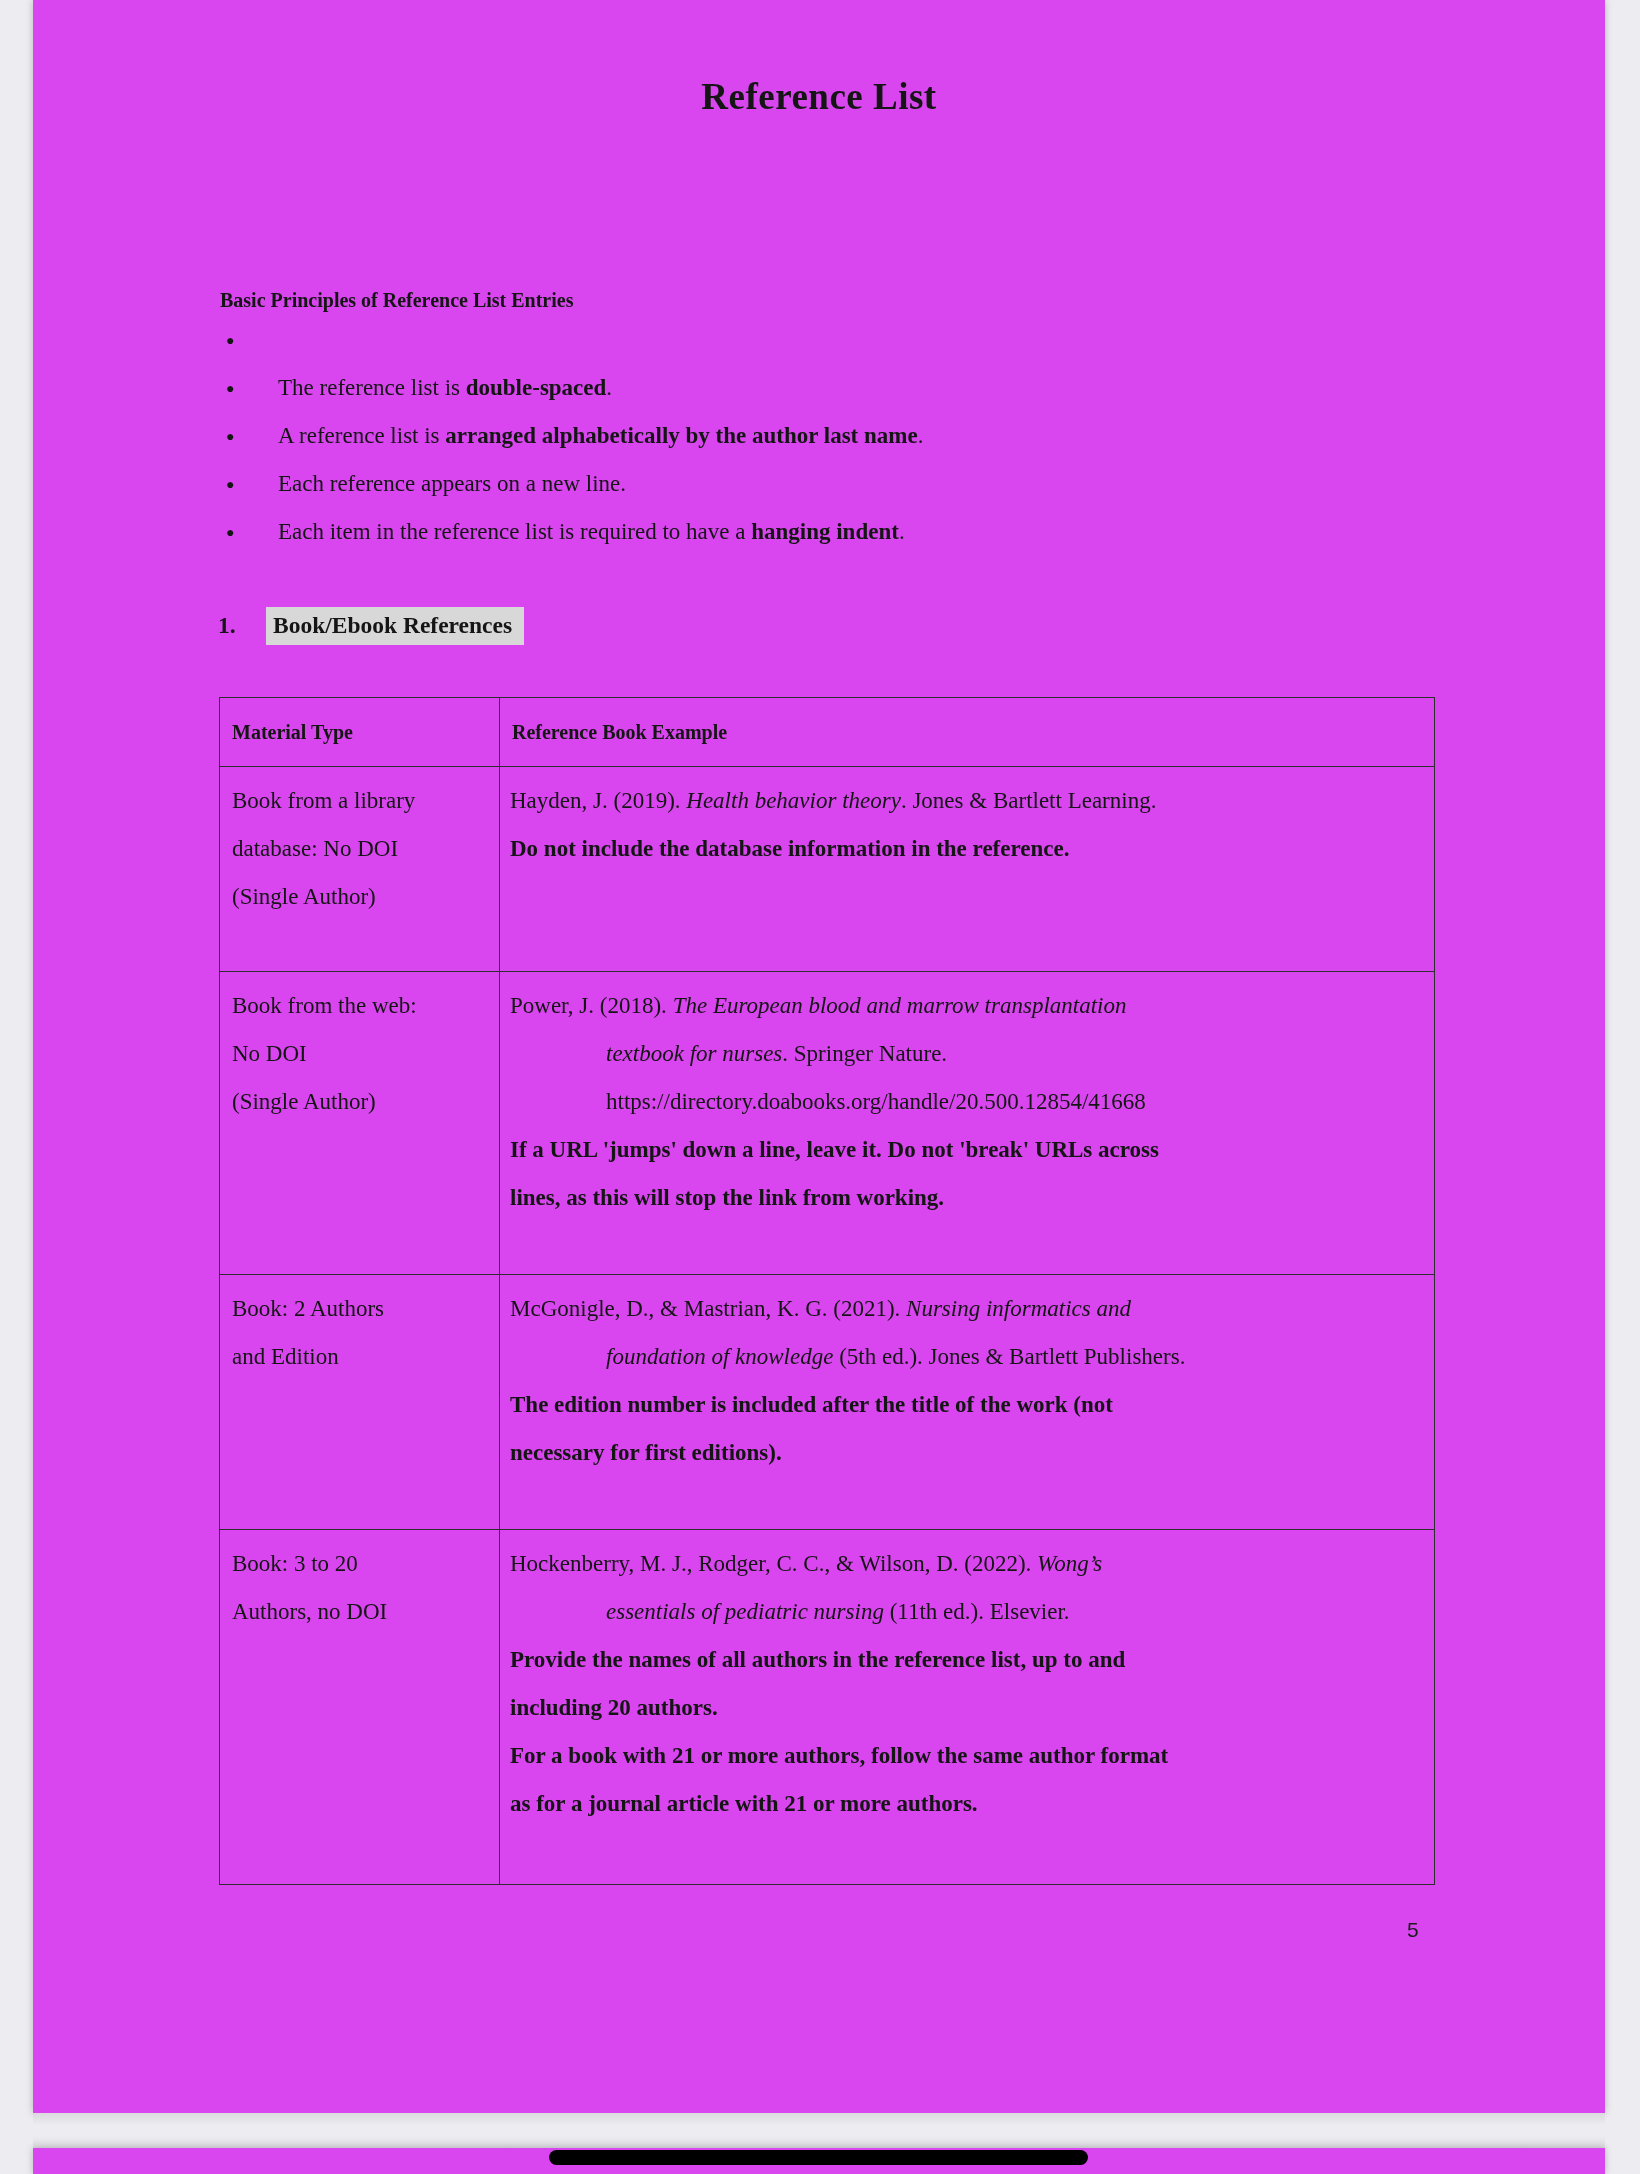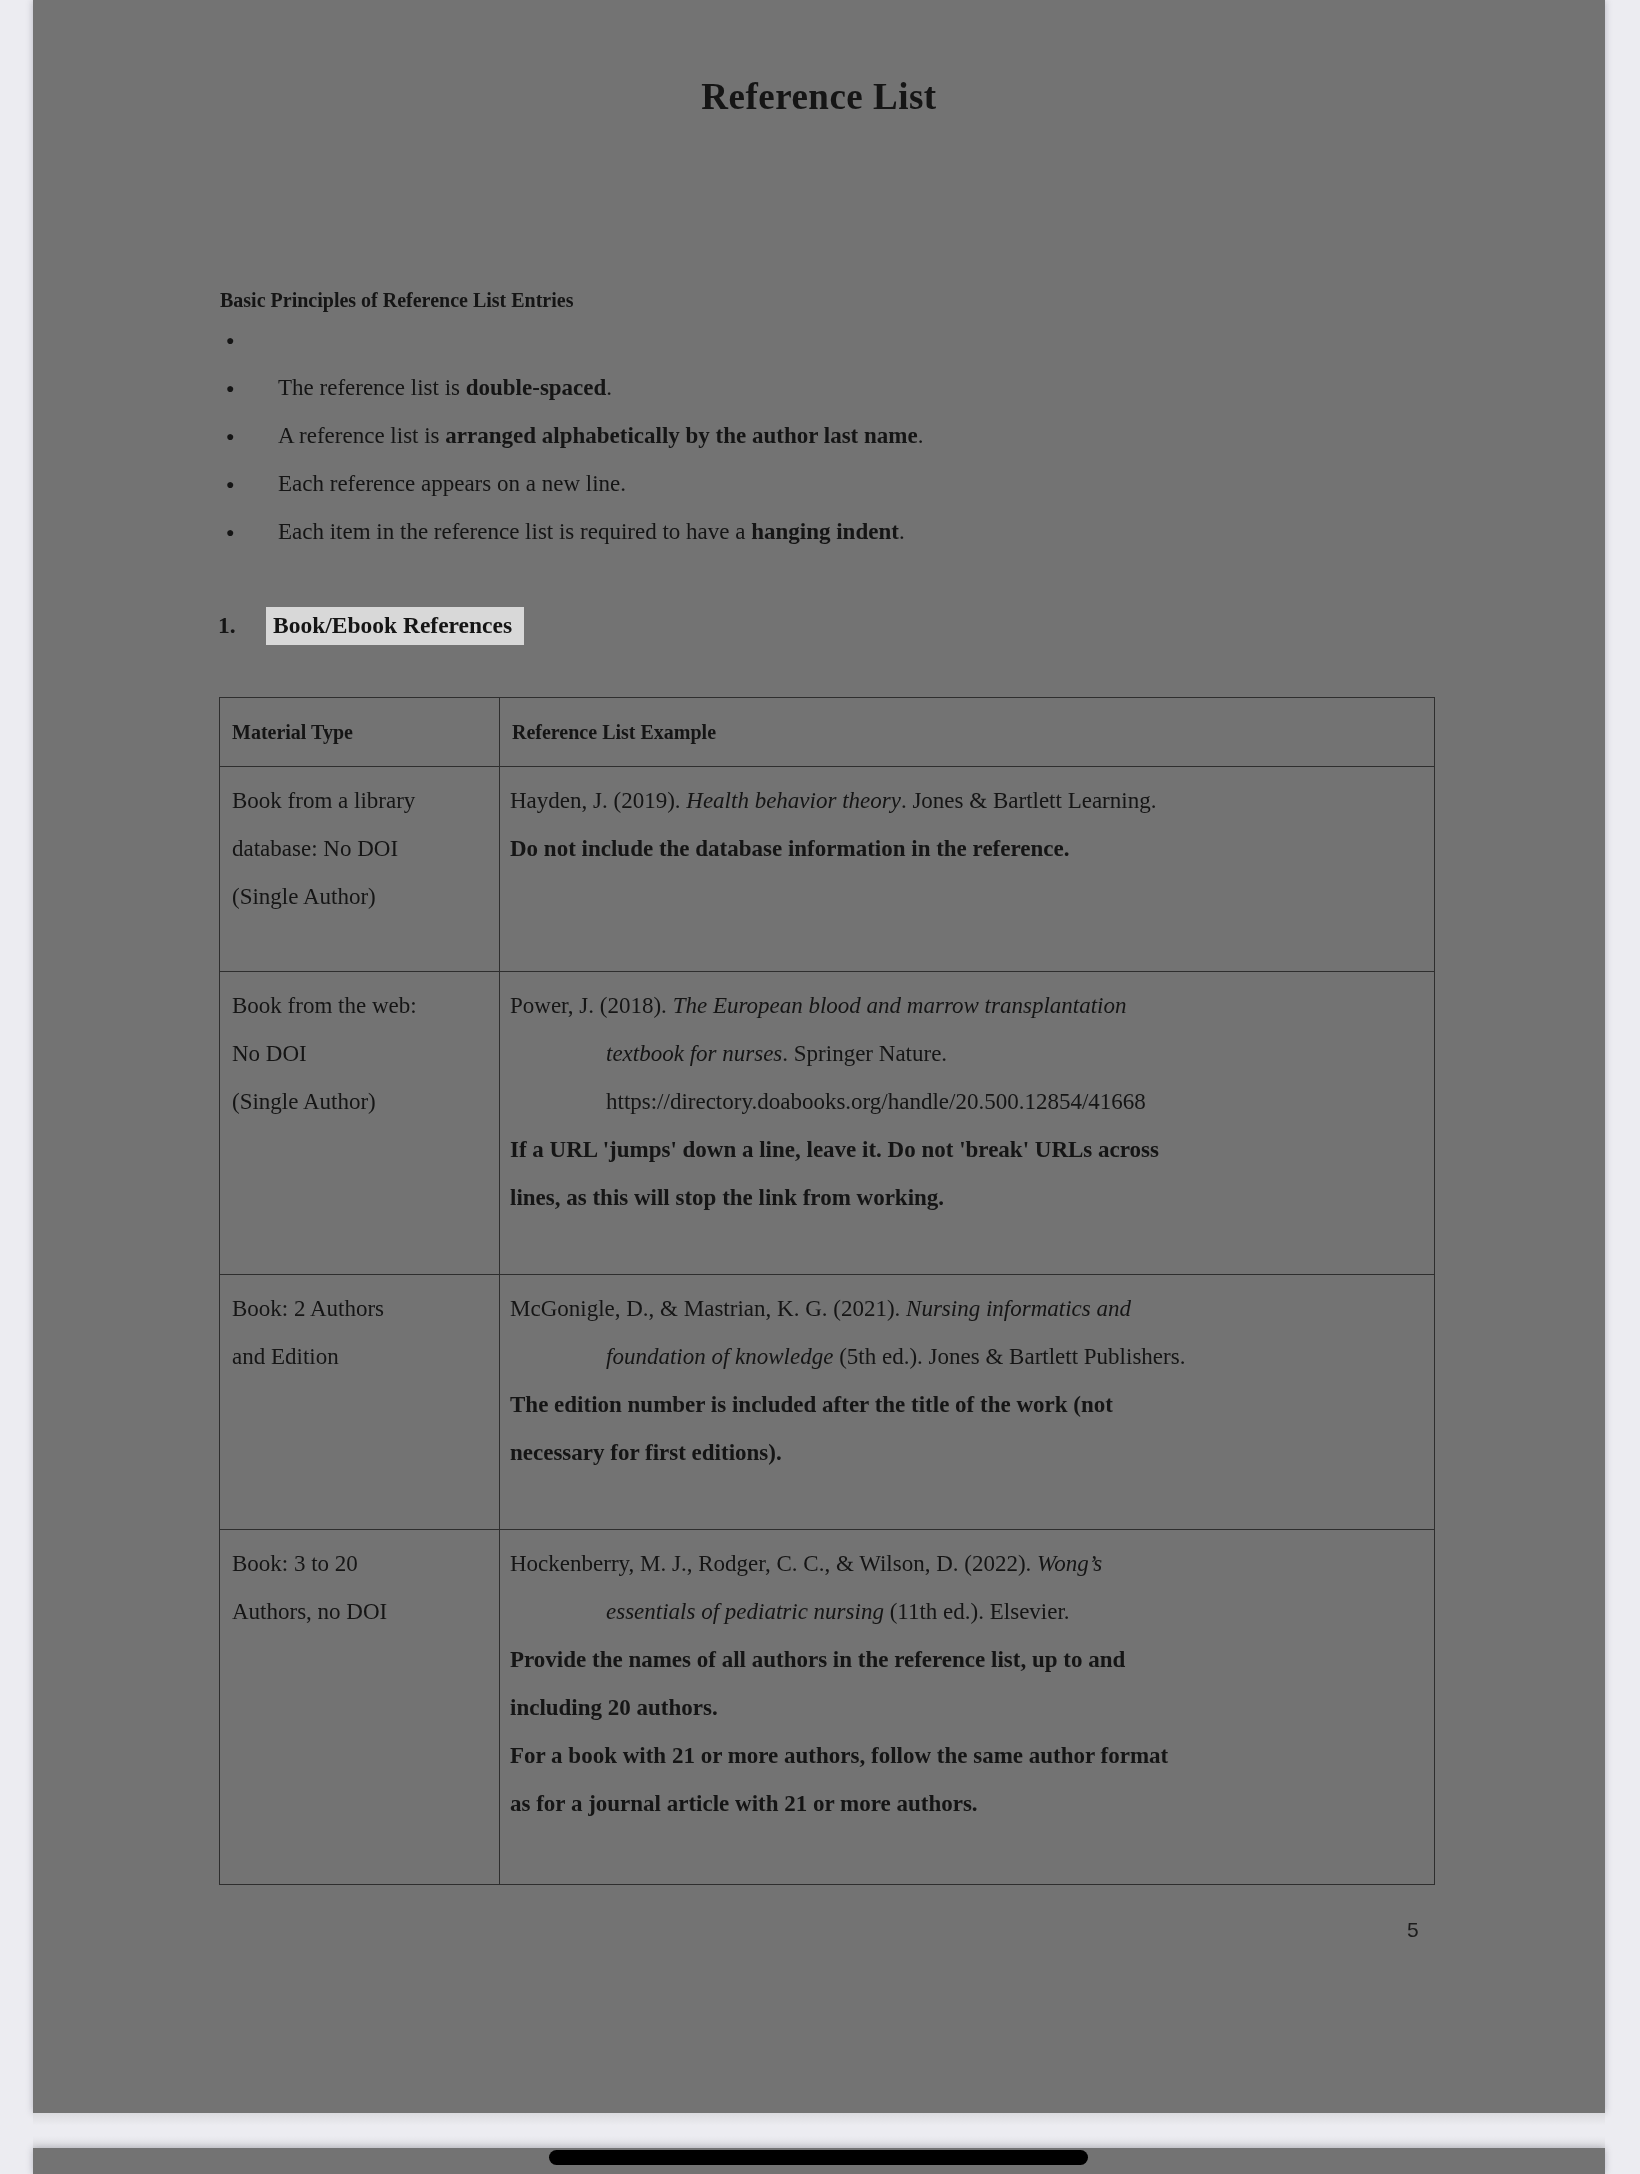--- a/index.html
+++ b/index.html
@@ -3,21 +3,21 @@
 <meta charset="utf-8">
 <style>
   html,body{margin:0;padding:0;}
   body{
     width:1640px;height:2174px;position:relative;overflow:hidden;
     background:#ececf1;
     font-family:"Liberation Serif","DejaVu Serif",serif;
     color:#151515;
   }
   .page{
-    position:absolute;left:33px;width:1572px;background:#737373;
+    position:absolute;left:33px;width:1572px;background:#d946ef;
     box-shadow:0 0 7px rgba(40,40,60,.28);
   }
   .page1{top:0;height:2113px;}
   .page2{top:2148px;height:26px;}
   .page-gap{
     position:absolute;left:33px;width:1572px;top:2113px;height:35px;
     background:linear-gradient(180deg,#dadade 0%,#ececf1 35%,#ececf1 65%,#dcdce0 100%);
   }
   .doc-title{
     position:absolute;top:75px;left:0;width:100%;text-align:center;
@@ -86,21 +86,21 @@
   </div>
 
   <table class="ref-table">
     <colgroup>
         <col class="c1">
         <col class="c2">
       </colgroup>
     <thead>
       <tr>
         <th>Material Type</th>
-        <th>Reference List Example</th>
+        <th>Reference Book Example</th>
       </tr>
     </thead>
     <tbody id="ref-table-body">
         <tr class="r1">
           <td class="material-cell">
             <div class="line">Book from a library</div>
             <div class="line">database: No DOI</div>
             <div class="line">(Single Author)</div>
           </td>
           <td class="example-cell">

